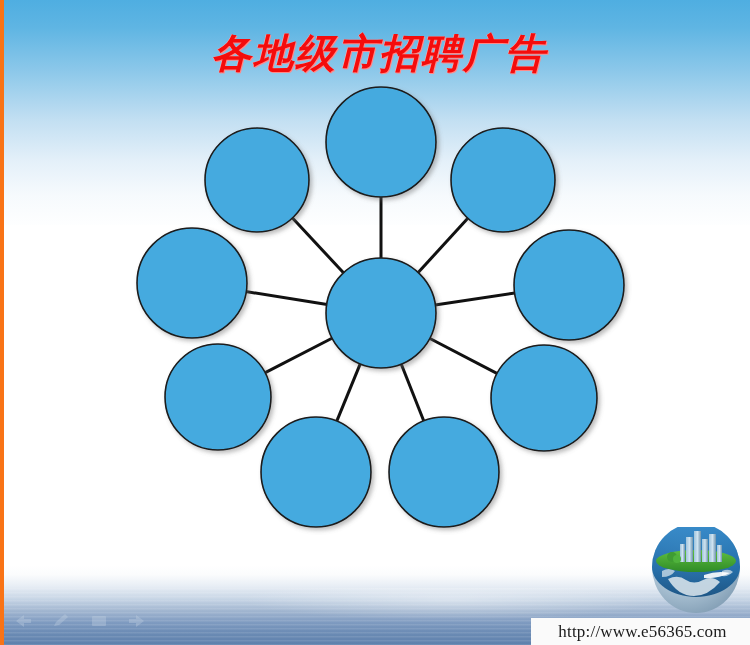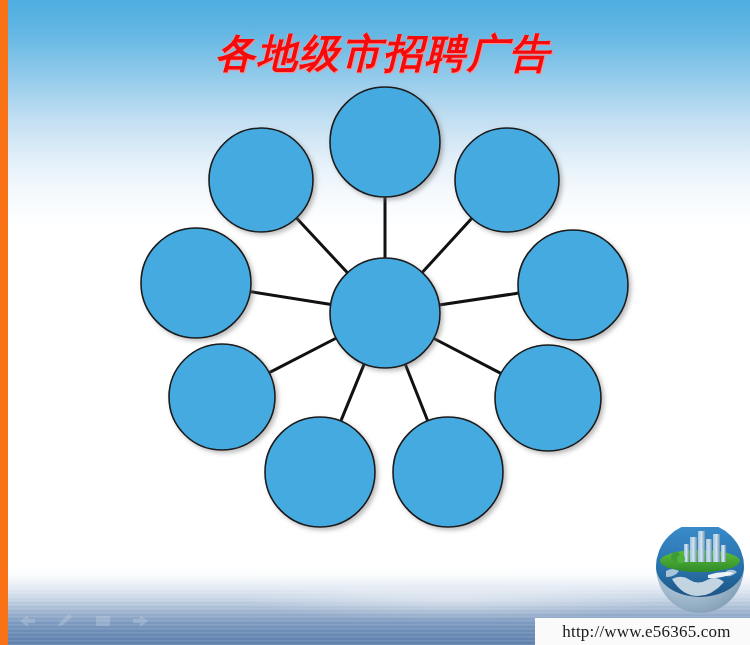--- a/index.html
+++ b/index.html
@@ -7,21 +7,21 @@
     padding: 0;
     background: #ffffff;
   }
   #slide {
     position: relative;
     width: 750px;
     height: 645px;
     overflow: hidden;
     font-family: "Liberation Sans", sans-serif;
     background: #ffffff;
-    border-left: 8px solid #f97316;
+    border-left: 4px solid #f97316;
     box-sizing: border-box;
   }
   
   .bg-sky {
     position: absolute;
     left: 0; top: 0;
     width: 100%;
     height: 230px;
     background: linear-gradient(to bottom,
         #4FAEE1 0%,

